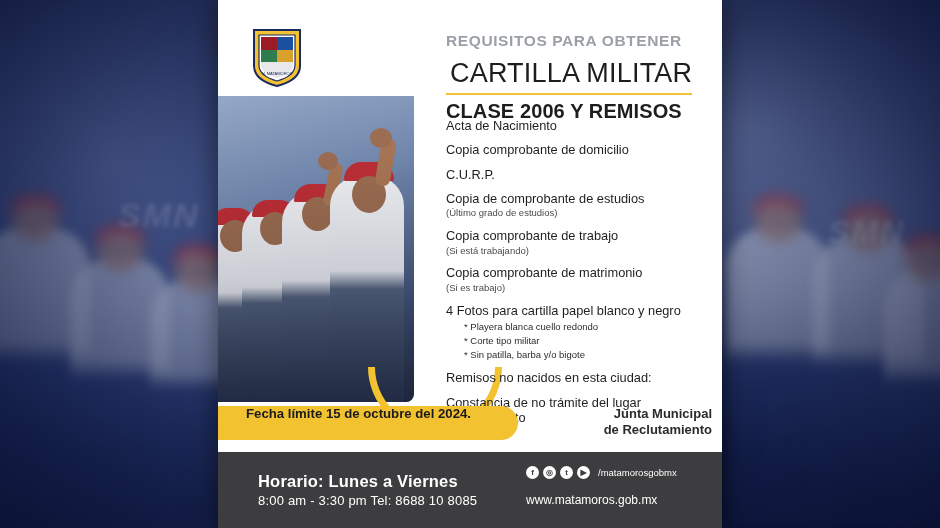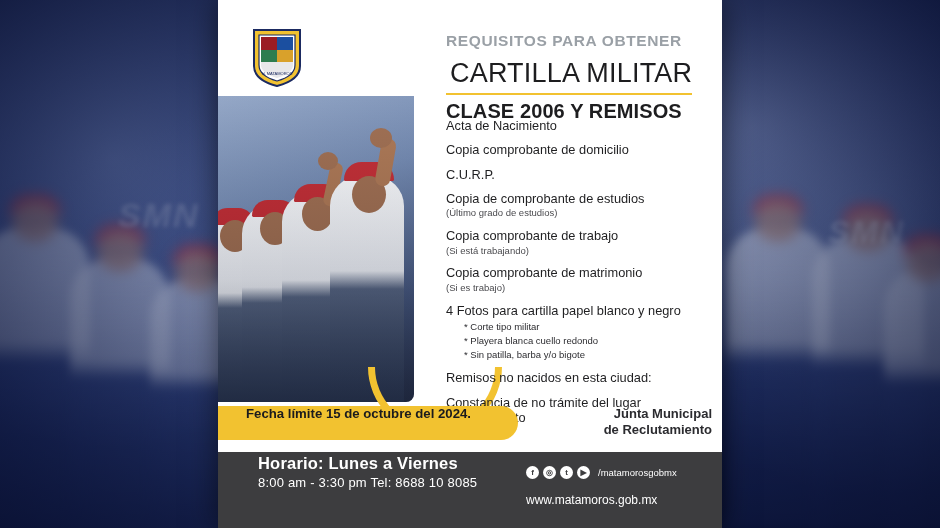--- a/index.html
+++ b/index.html
@@ -259,20 +259,21 @@
 
   
   .footer {
     position: absolute;
     left: 0;
     top: 452px;
     width: 504px;
     height: 76px;
     background: #3d3d3f;
     display: flex;
+    align-items: center;
   }
   .footer-left {
     margin-left: 40px;
     color: #ffffff;
   }
   .footer-left .l1 {
     font-size: 16.5px;
     font-weight: 800;
     letter-spacing: 0.2px;
     line-height: 1.35;
@@ -422,22 +423,22 @@
           <div class="req-main">Copia comprobante de trabajo</div>
           <div class="req-sub">(Si está trabajando)</div>
         </div>
         <div class="req">
           <div class="req-main">Copia comprobante de matrimonio</div>
           <div class="req-sub">(Si es trabajo)</div>
         </div>
         <div class="req">
           <div class="req-main">4 Fotos para cartilla papel blanco y negro</div>
           <div class="bullets">
+            <div>* Playera blanca cuello redondo</div>
             <div>* Corte tipo militar</div>
-            <div>* Playera blanca cuello redondo</div>
             <div>* Sin patilla, barba y/o bigote</div>
           </div>
         </div>
         <div class="req">
           <div class="req-main">Remisos no nacidos en esta ciudad:</div>
         </div>
         <div class="req">
           <div class="req-main">Constancia de no trámite del lugar</div>
           <div class="req-main">de nacimiento</div>
         </div>

